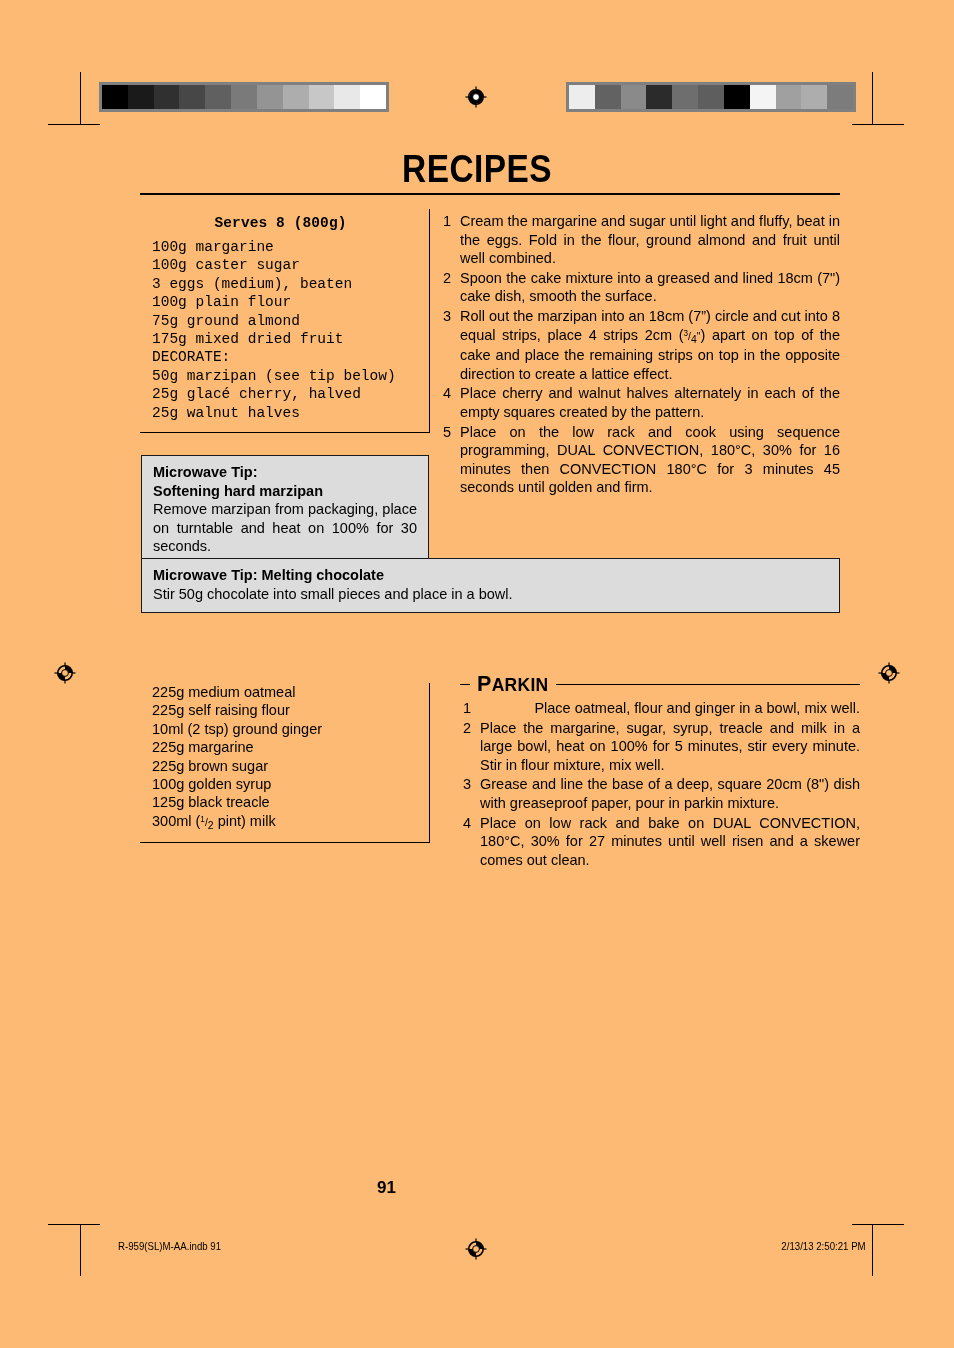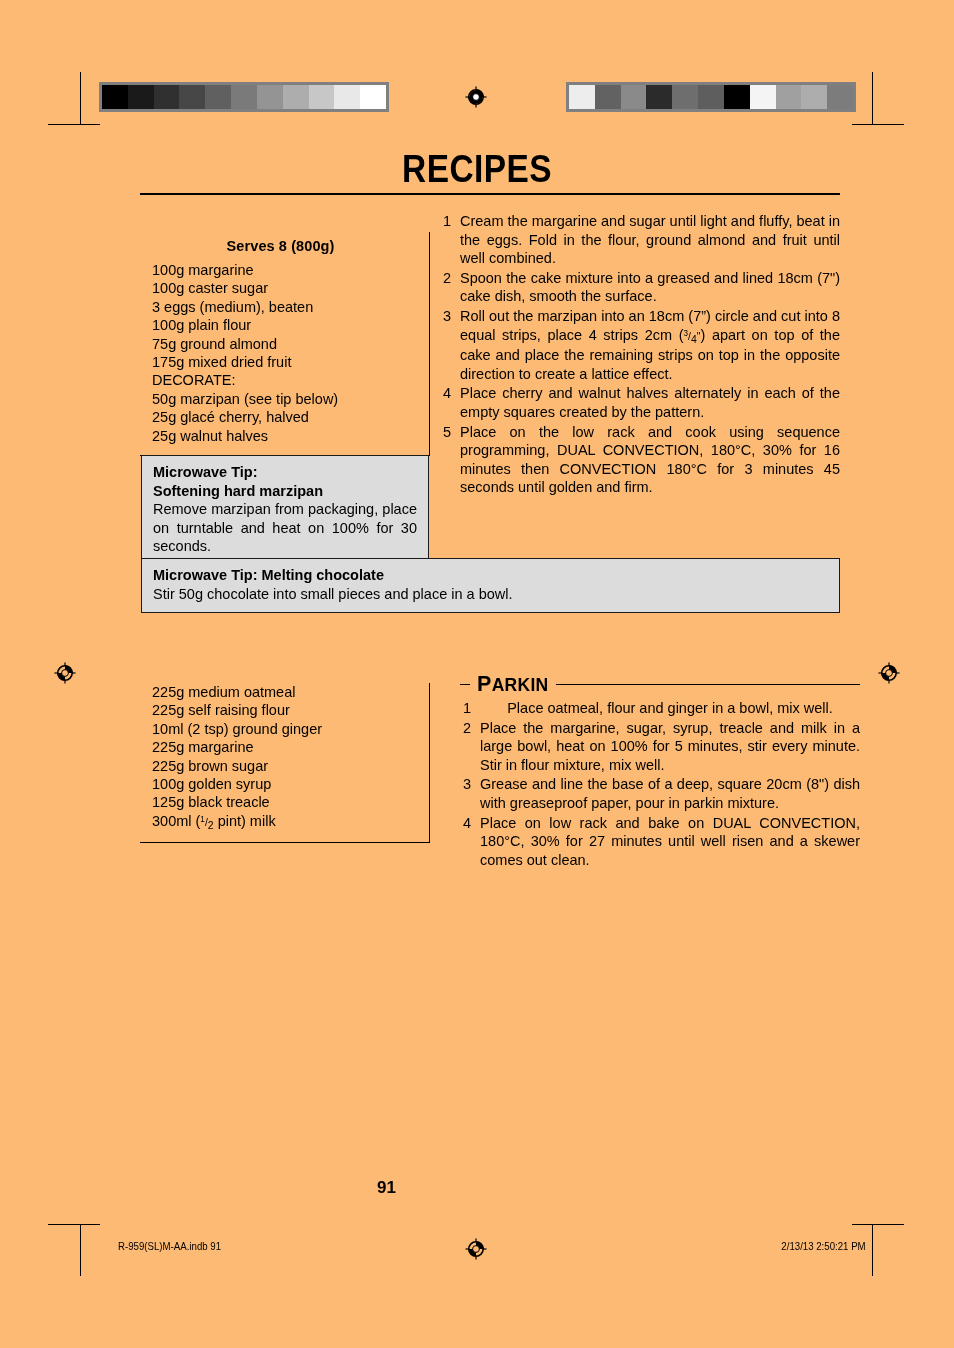--- a/index.html
+++ b/index.html
@@ -143,21 +143,21 @@
   .steps .num {
     flex: 0 0 auto;
     width: 11px;
     text-align: right;
   }
   .steps .txt {
     flex: 1 1 auto;
     text-align: justify;
     text-justify: inter-word;
   }
-  .steps .txt.nojust { text-align: center; }
+  .steps .txt.nojust { text-align: right; }
 
   
   .tipbox {
     position: absolute;
     background: #dcdcdc;
     border: 1.5px solid #1a1a1a;
     box-sizing: border-box;
     padding: 7px 11px 9px 11px;
     font-size: 14.5px;
     line-height: 18.6px;
@@ -291,21 +291,21 @@
       <line x1="11" y1="0.5" x2="11" y2="4.2" stroke="#000" stroke-width="1.2"></line>
       <line x1="11" y1="17.8" x2="11" y2="21.5" stroke="#000" stroke-width="1.2"></line>
       <line x1="0.5" y1="11" x2="4.2" y2="11" stroke="#000" stroke-width="1.2"></line>
       <line x1="17.8" y1="11" x2="21.5" y2="11" stroke="#000" stroke-width="1.2"></line>
     </svg>
   </div>
 
   <div class="page-title">RECIPES</div>
   <div class="title-rule"></div>
 
-  <div class="ing-col" style="left:140px; top:232px;">
+  <div class="ing-col" style="left:140px; top:209px;font-family:Liberation Mono, monospace;">
     <div class="serves">Serves 8 (800g)</div>
     <ul class="ing-list">
       <li>100g margarine</li>
       <li>100g caster sugar</li>
       <li>3 eggs (medium), beaten</li>
       <li>100g plain flour</li>
       <li>75g ground almond</li>
       <li>175g mixed dried fruit</li>
       <li>DECORATE:</li>
       <li>50g marzipan (see tip below)</li>

